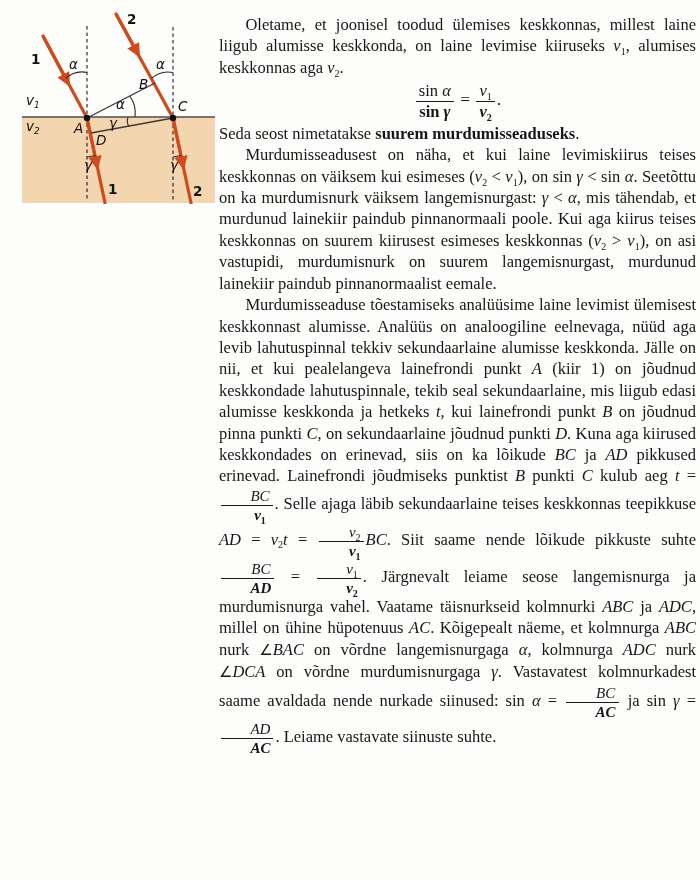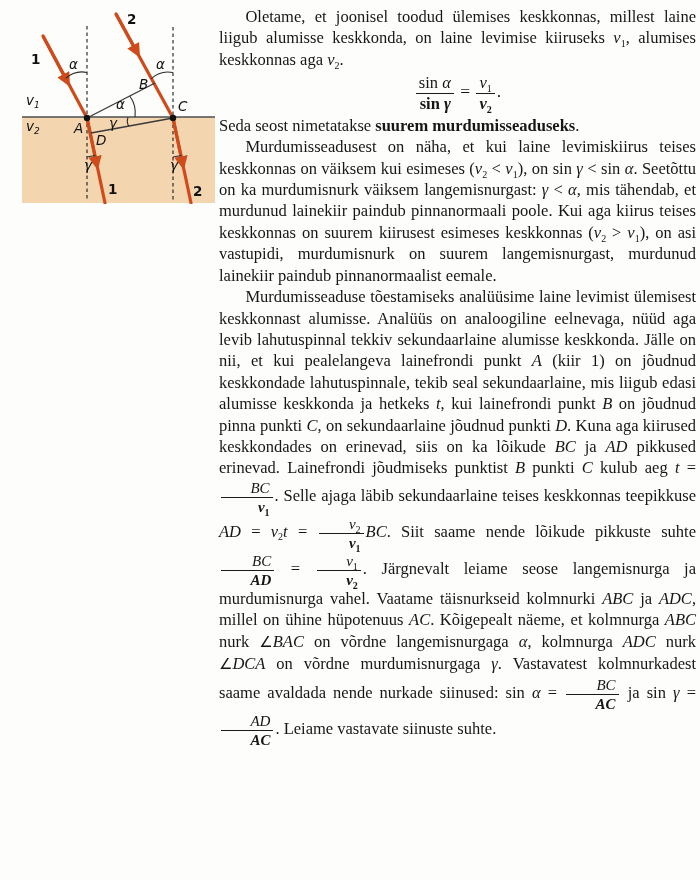--- a/index.html
+++ b/index.html
@@ -24,33 +24,33 @@
   .raycarrier{stroke:#d04b1c;stroke-width:3.2;fill:none;}
   .wavefront{stroke:#3a3a3a;stroke-width:1.4;fill:none;}
   .arc{stroke:#2b2b2b;stroke-width:1.1;fill:none;}
   .dot{fill:#111;}
   .flabel{font-family:"DejaVu Sans", sans-serif;font-size:13.5px;fill:#111;}
   .fnum{font-weight:600;}
   .fital{font-style:italic;}
   .fsub{font-size:9px;}
   
   .article{
-    position:absolute;left:219px;top:6px;width:477px;
+    position:absolute;left:219px;top:14px;width:477px;
     font-size:16.5px;line-height:21.4px;text-align:justify;
     hyphens:auto;-webkit-hyphens:auto;
   }
   .para{margin:0;}
   .para.indent{text-indent:1.6em;}
   .para.center{text-align:center;text-indent:0;margin:3px 0 2px 0;font-size:17.5px;}
   .i{font-style:italic;}
   .b{font-weight:bold;}
   .sub{font-size:10px;vertical-align:-3.5px;line-height:0;}
   .sym{font-family:"DejaVu Sans", sans-serif;font-size:15px;}
   .frac{
-    display:inline-block;text-align:right;vertical-align:middle;
+    display:inline-block;text-align:center;vertical-align:middle;
     line-height:1.08;font-size:15px;padding:1px 2px 0 2px;
   }
   .center .frac{font-size:16.5px;}
   .frac .num{display:block;border-bottom:1.2px solid #1a1a1a;padding:0 3px 1px 3px;}
   .frac .den{display:block;padding:1px 3px 0 3px;font-weight:bold;}
 </style>
 </head>
 <body>
 
 <div class="page">

